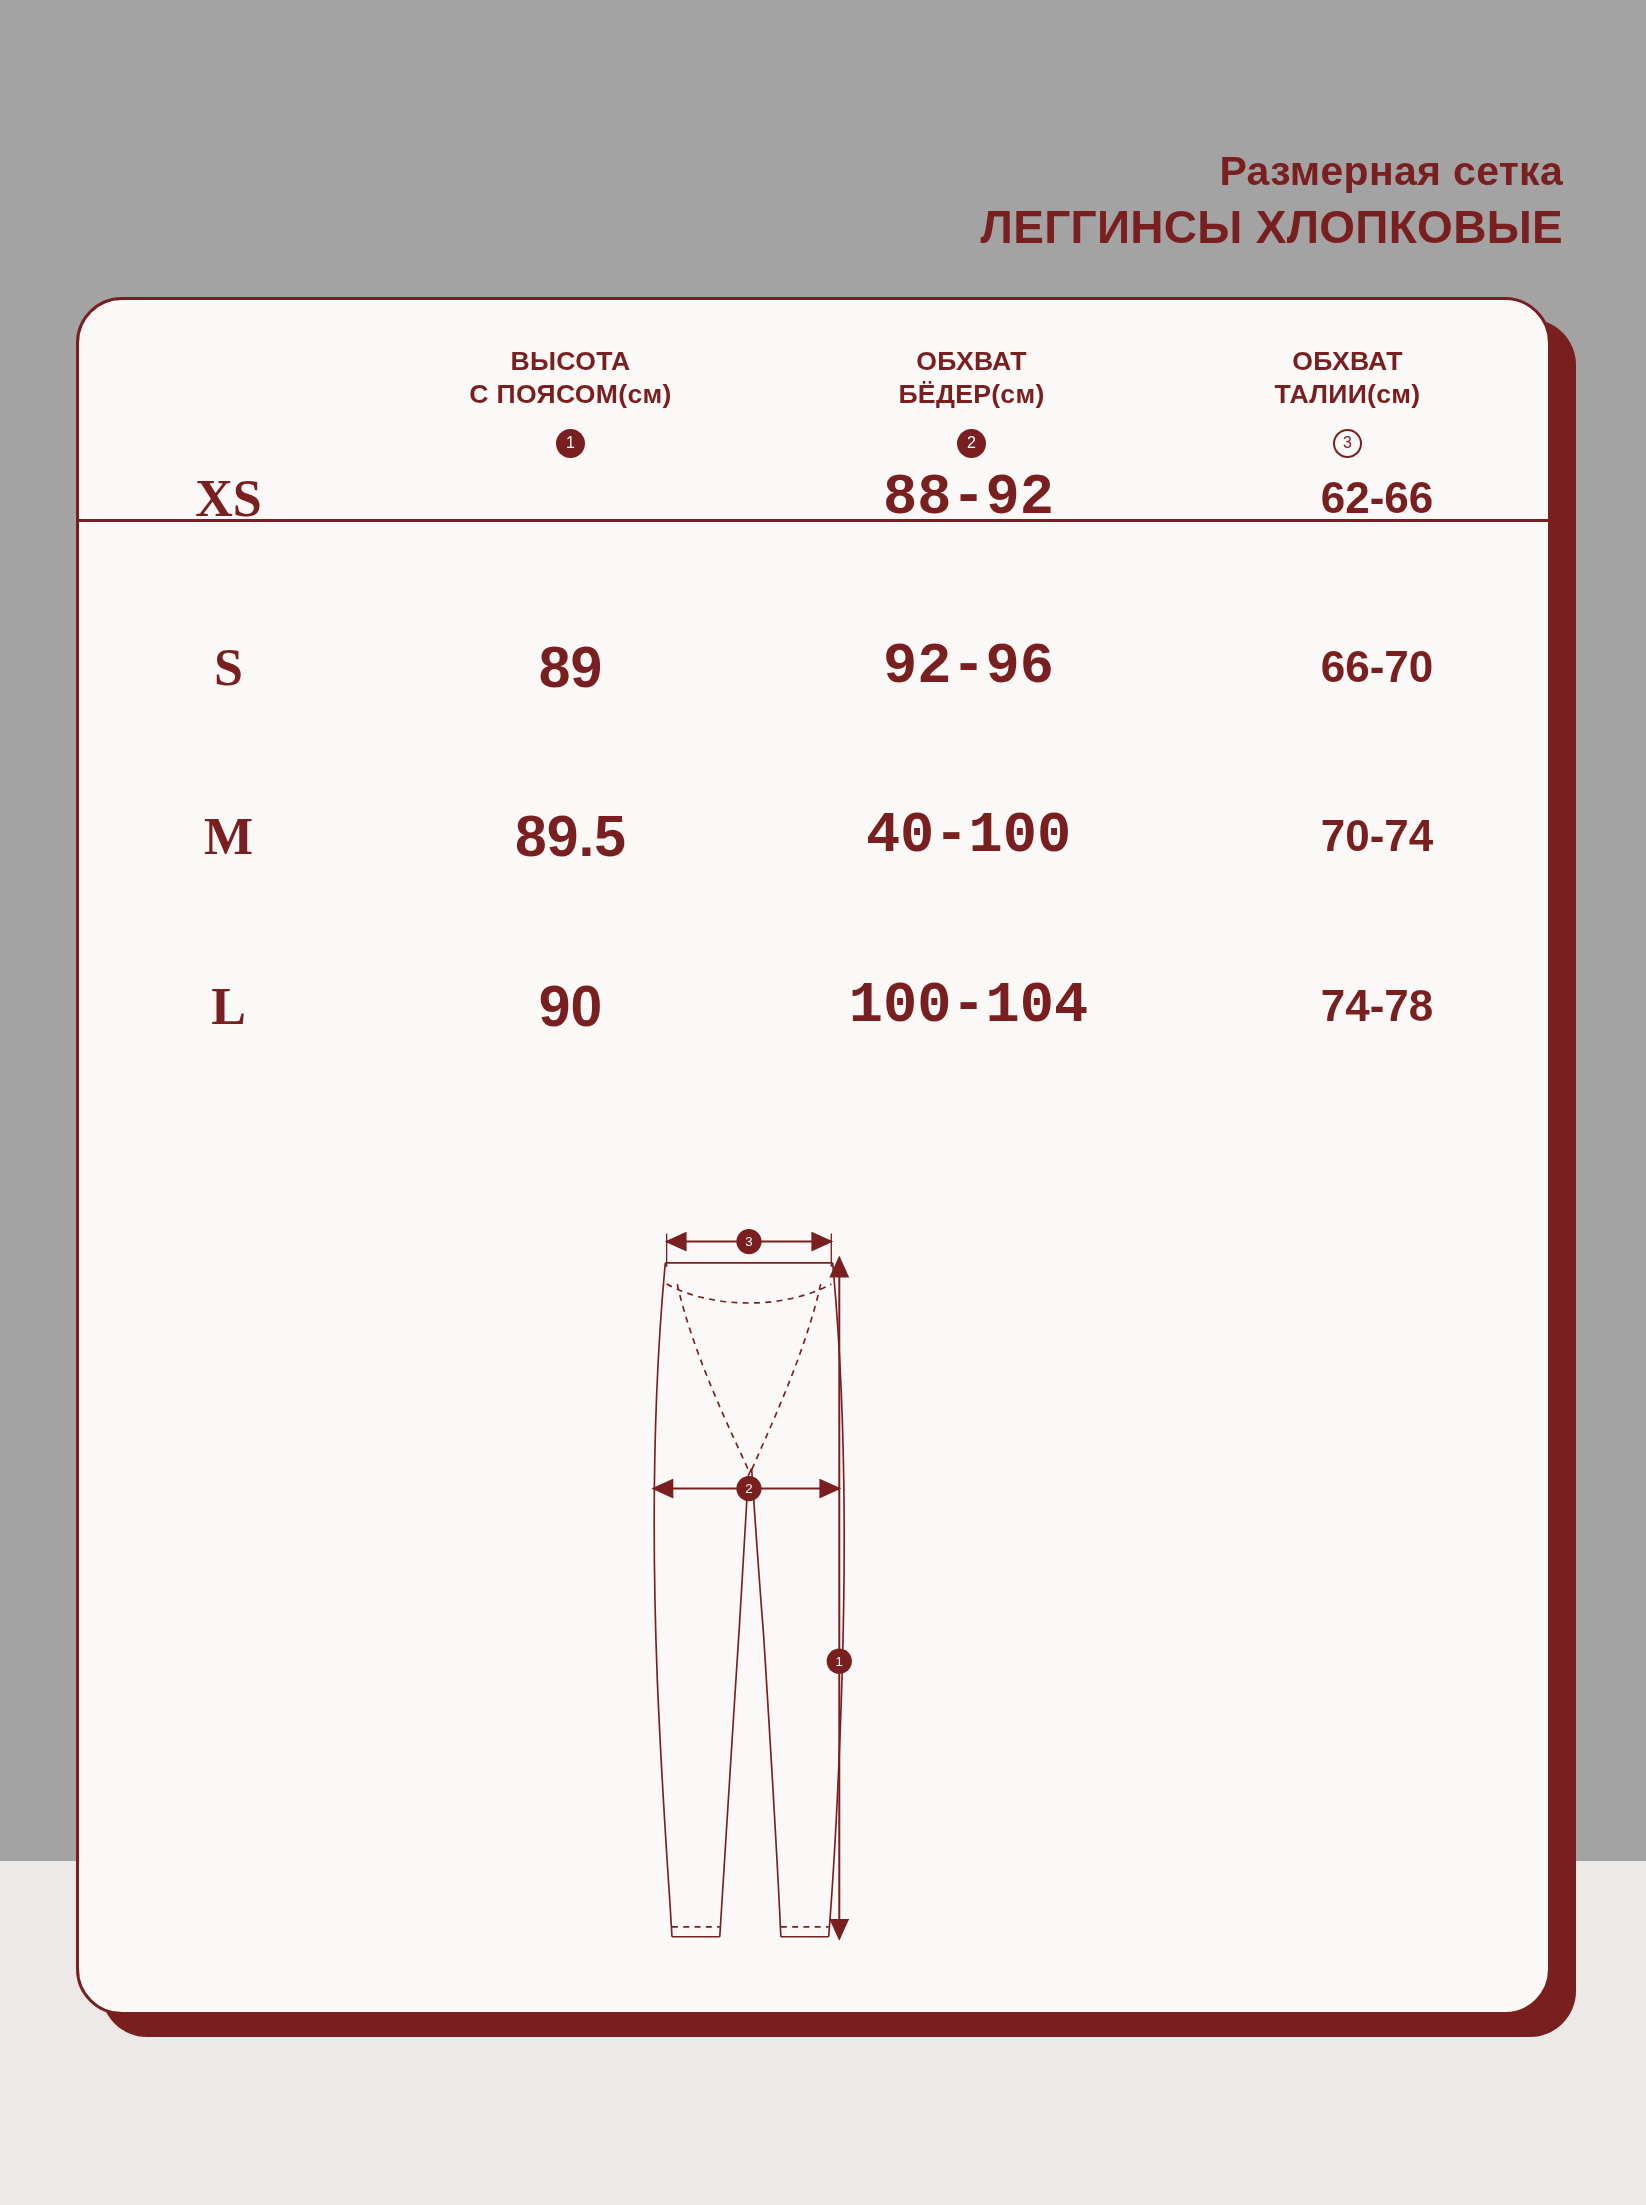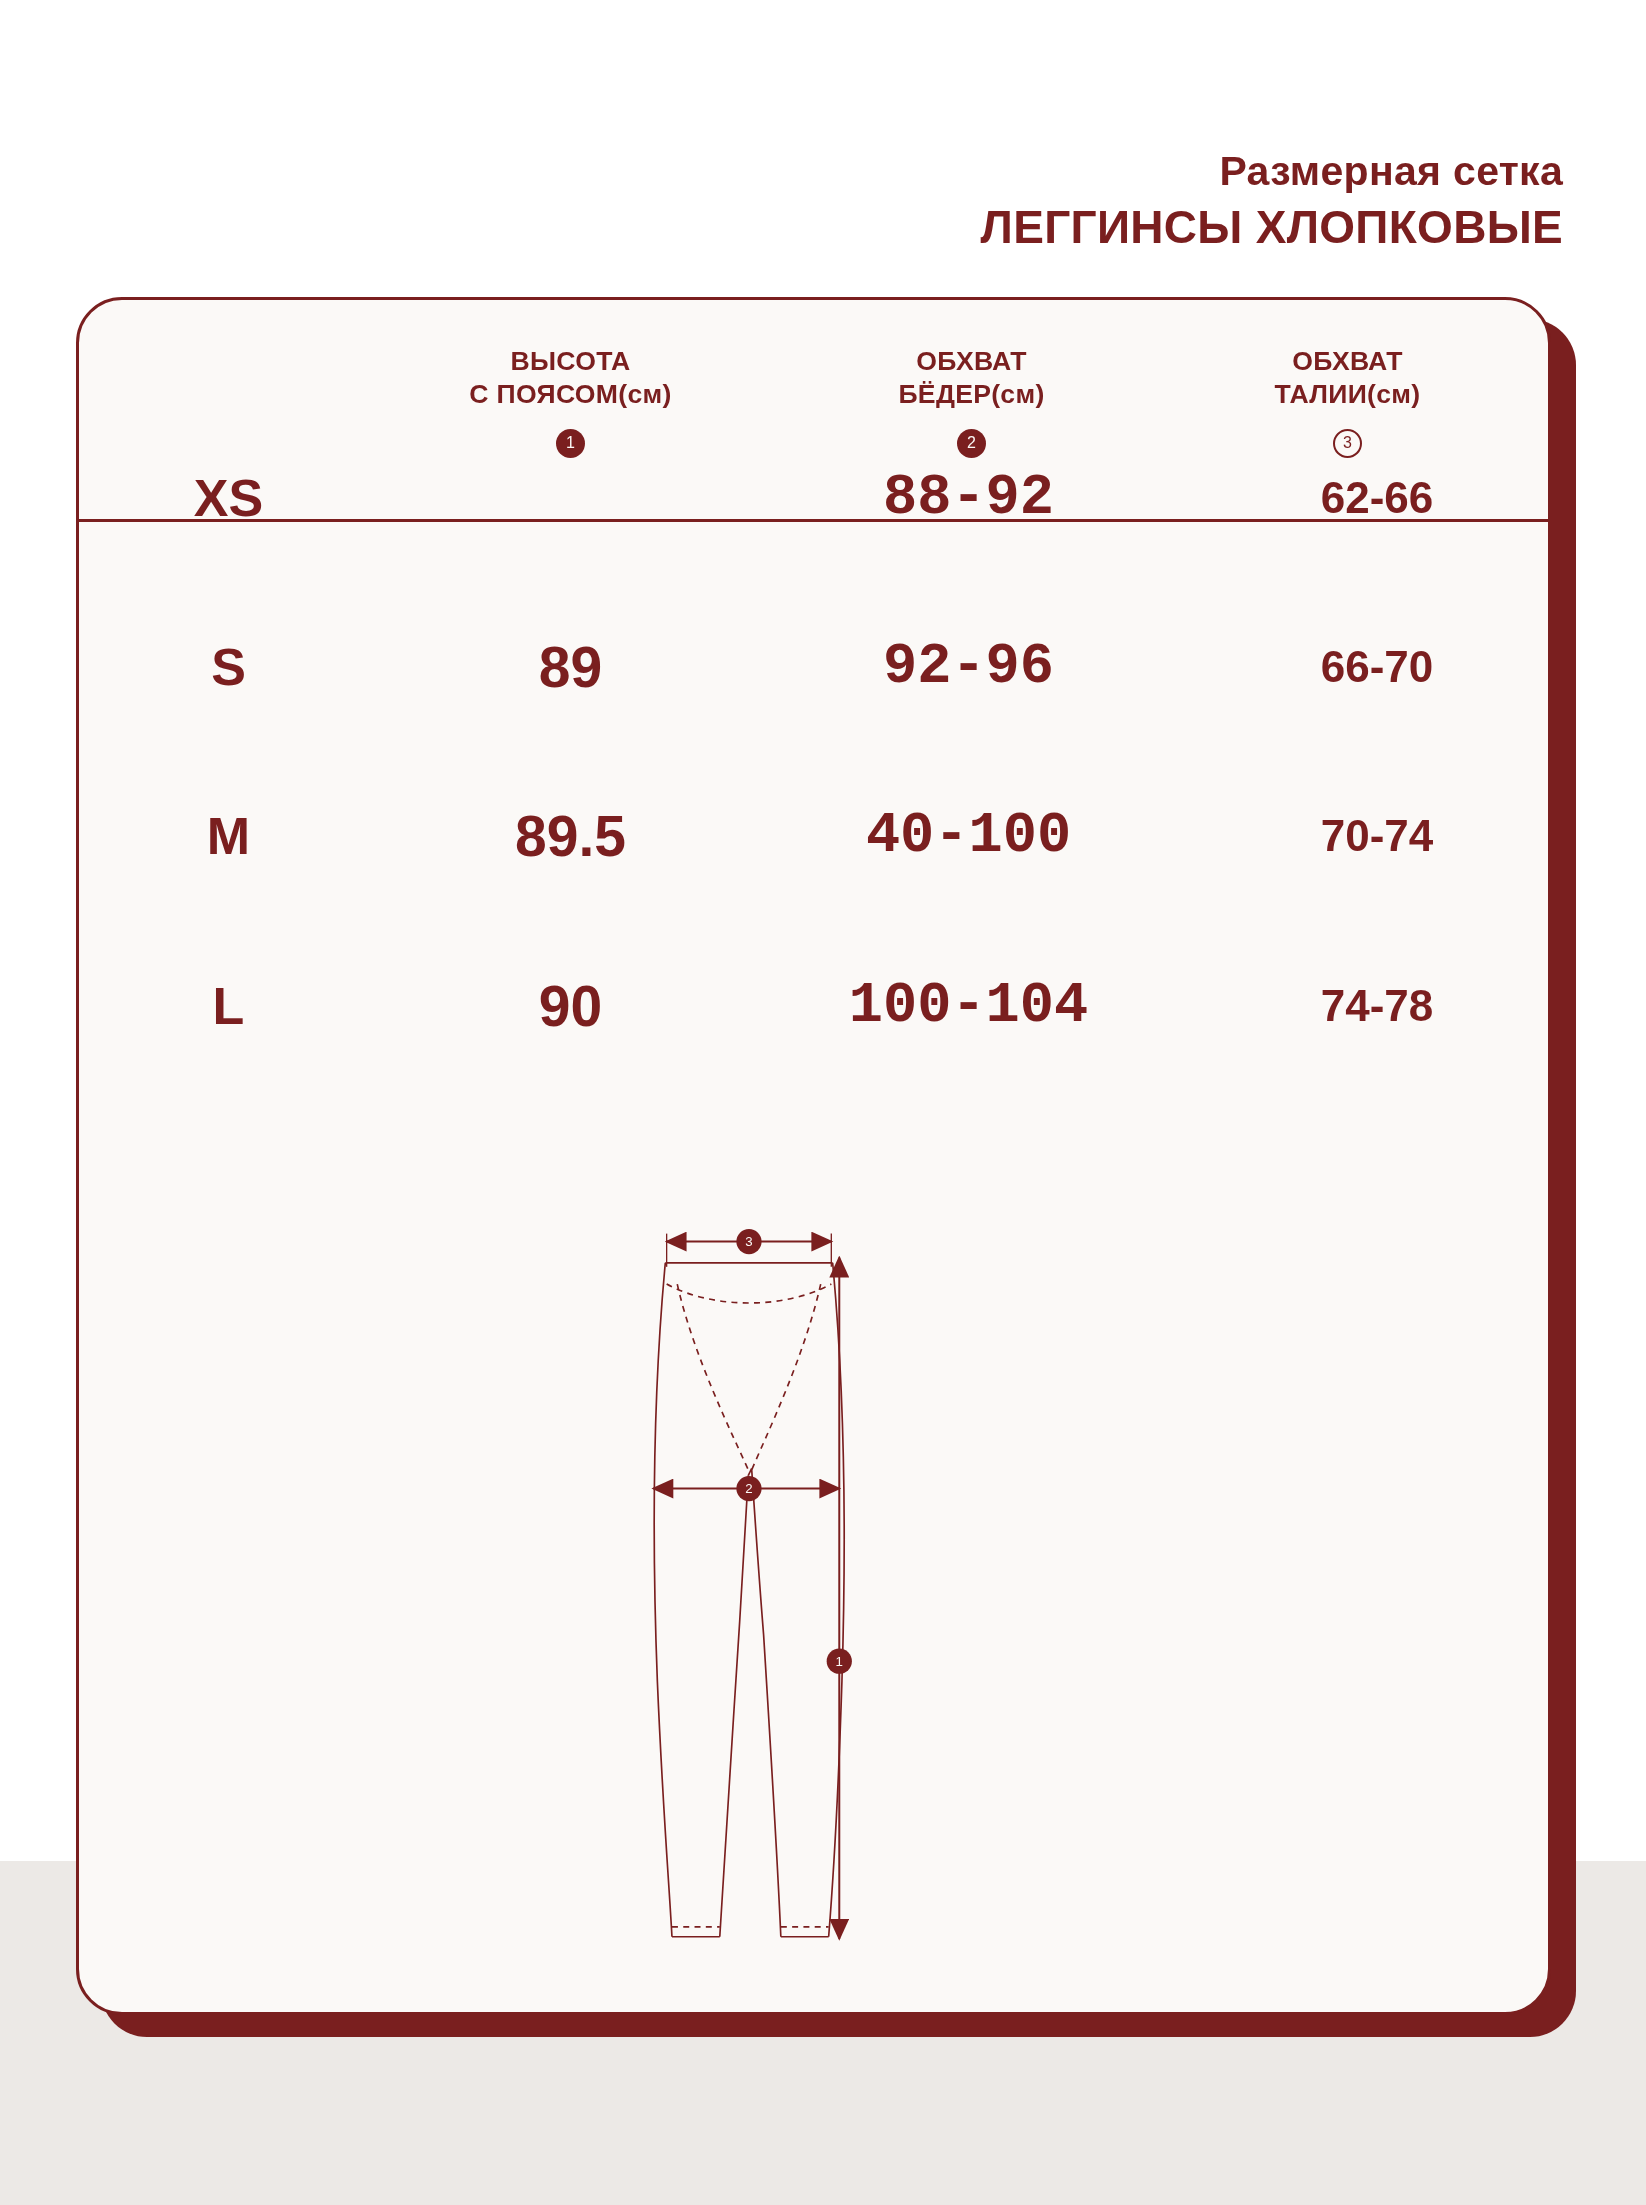--- a/index.html
+++ b/index.html
@@ -14,21 +14,21 @@
     color: #7a1f1f;
     position: relative;
     overflow: hidden;
   }
 
   .page {
     position: absolute;
     left: 0; top: 0;
     width: 1646px;
     height: 1861px;
-    background: #ffffff;
+    background: #a3a3a3;
   }
 
   
   .heading {
     position: absolute;
     right: 83px;
     top: 149px;
     text-align: right;
     line-height: 1.12;
   }
@@ -119,21 +119,21 @@
   }
   .cell {
     position: absolute;
     top: 50%;
     transform: translateY(-50%);
     text-align: center;
     font-weight: bold;
     color: #7a1f1f;
     white-space: nowrap;
   }
-  .cell-size  { left: 40px;   width: 219px; font-size: 52px; }
+  .cell-size  { left: 40px;   width: 219px; font-size: 52px; font-family: Liberation Serif, serif; }
   .cell-v1    { left: 319px;  width: 345px; font-size: 57px; }
   .cell-v2    { left: 730px; width: 319px; font-size: 57px; font-family: Liberation Mono, monospace; }
   .cell-v3    { left: 1132px; width: 332px; font-size: 44px; }
 
   .row-1 { top: 113px; }
   .row-2 { top: 282px; }
   .row-3 { top: 451px; }
   .row-4 { top: 621px; }
   .row-abs { position: absolute; left: 0; width: 100%; height: 169px; }
 

